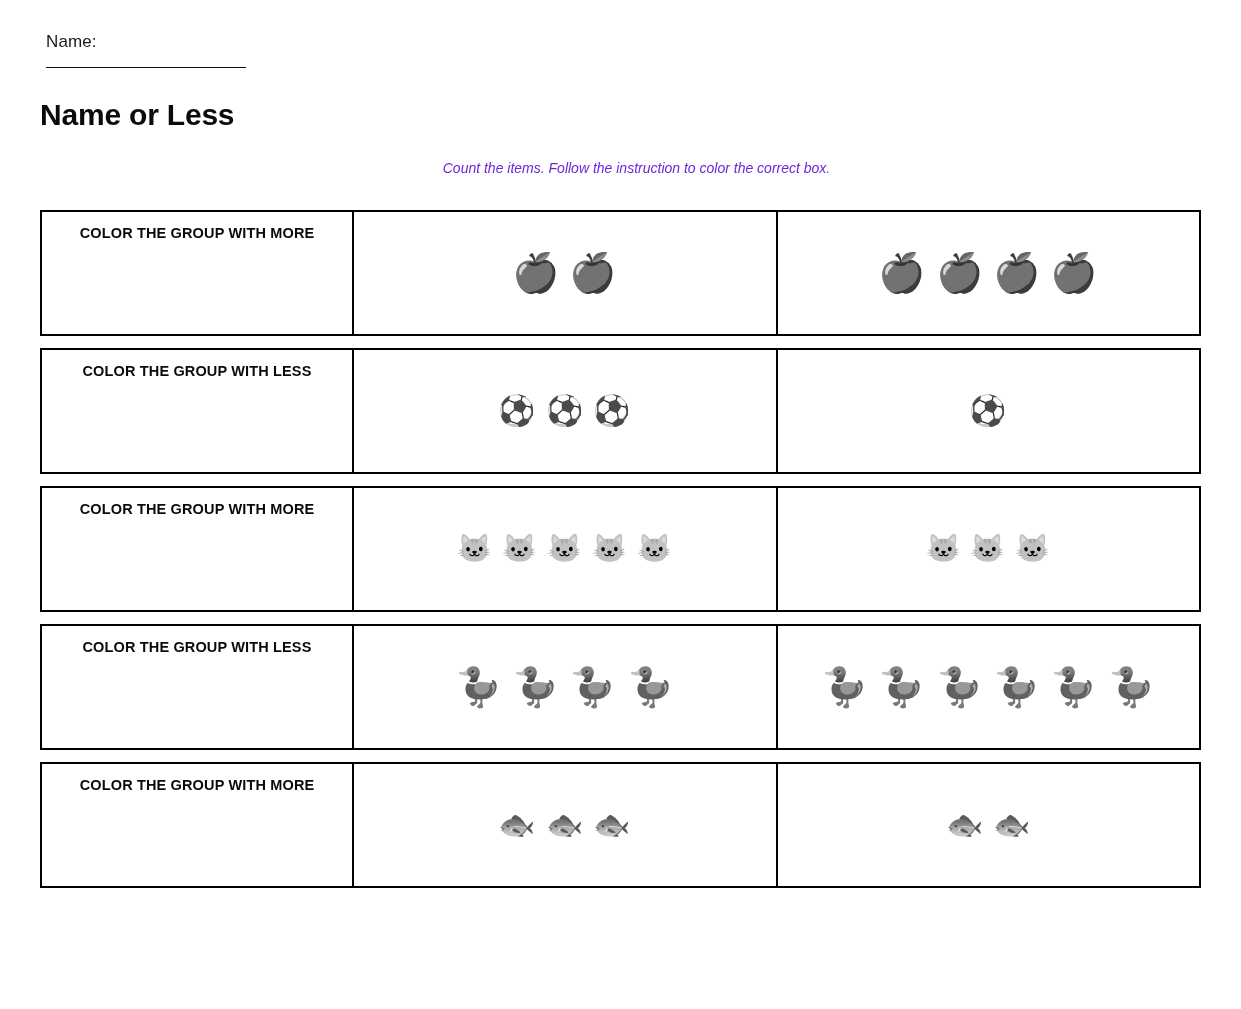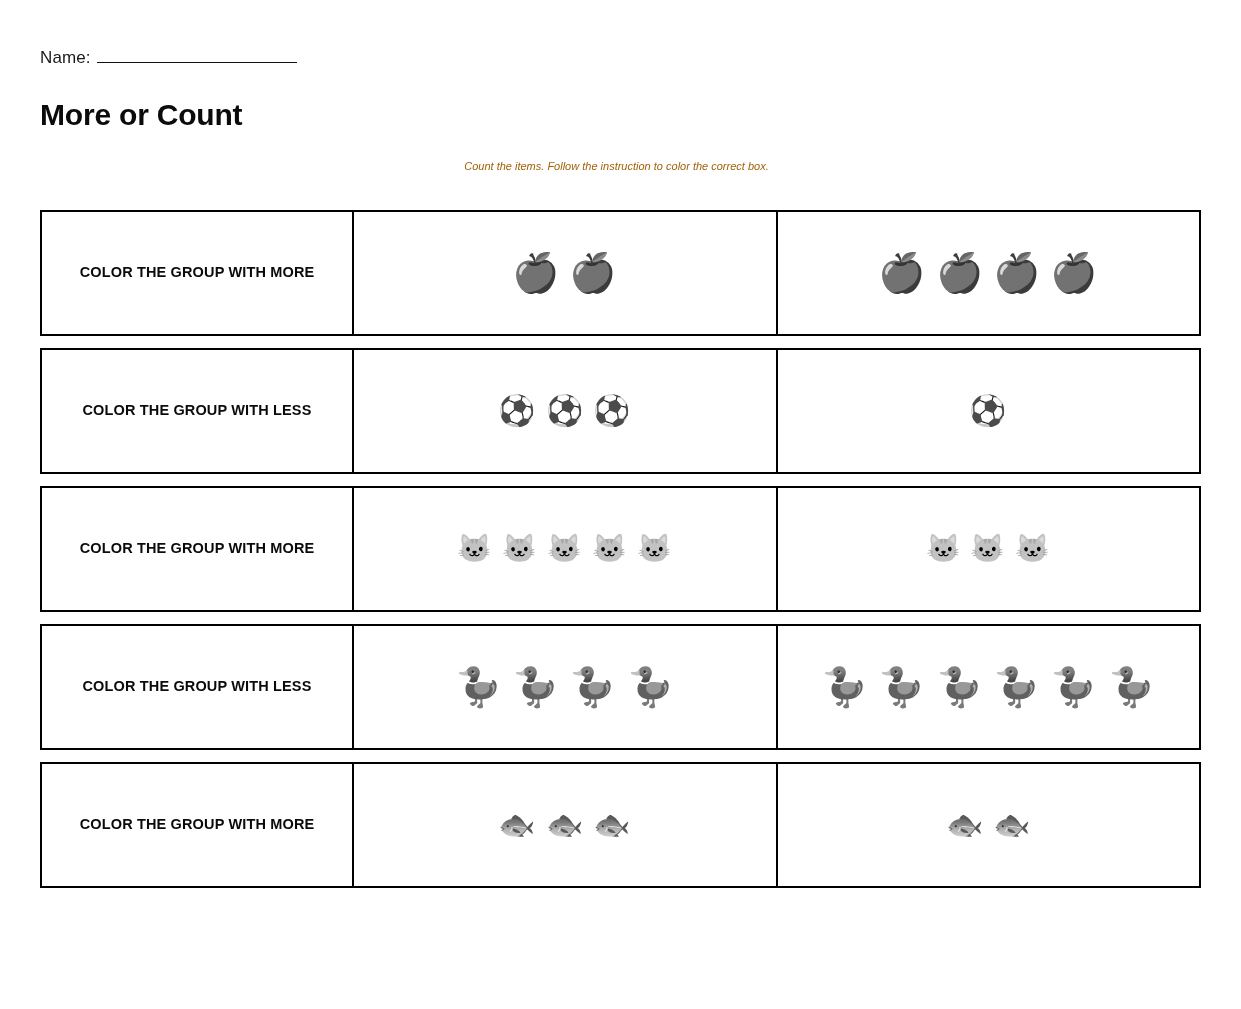--- a/index.html
+++ b/index.html
@@ -24,20 +24,21 @@
     right: 40px;
     height: 28px;
     display: flex;
     justify-content: space-between;
     align-items: flex-end;
   }
   .field {
     display: flex;
     align-items: baseline;
     white-space: nowrap;
+    flex-direction: column;
   }
   .field-label {
     font-size: 17px;
     color: #1a1a1a;
     letter-spacing: 0.1px;
   }
   .field-rule {
     display: inline-block;
     border-bottom: 1.6px solid #111111;
     margin-left: 6px;
@@ -52,26 +53,26 @@
     left: 40px;
     font-size: 30px;
     font-weight: bold;
     letter-spacing: -0.2px;
     color: #0b0b0b;
   }
 
   .subtitle {
     position: absolute;
     top: 160px;
-    left: 28px;
+    left: 48px;
     width: 1161px;
     text-align: center;
-    font-size: 11px;
+    font-size: 14px;
     font-style: italic;
-    color: #a16207;
+    color: #6d28d9;
     padding-left: 16px;
     box-sizing: border-box;
   }
 
   
   .sheet {
     position: absolute;
     top: 210px;
     left: 40px;
     width: 1161px;
@@ -84,21 +85,20 @@
     background: #ffffff;
   }
   .wrow:last-child { margin-bottom: 0; }
 
   .cell-instruction {
     width: 312px;
     flex: 0 0 312px;
     box-sizing: border-box;
     border-right: 2px solid #000000;
     display: flex;
-    align-items: center;
     justify-content: center;
     padding: 10px 26px;
   }
   .instruction-text {
     font-size: 14.5px;
     font-weight: bold;
     text-align: center;
     line-height: 1.62;
     letter-spacing: 0.15px;
     color: #0b0b0b;
@@ -139,21 +139,21 @@
 </head>
 <body>
 
 <div class="header-row">
   <div class="field">
     <span class="field-label">Name:</span>
     <span class="field-rule name"></span>
   </div>
 </div>
 
-<div class="title">More or Count</div>
+<div class="title">Name or Less</div>
 <div class="subtitle">Count the items. Follow the instruction to color the correct box.</div>
 
 <div class="sheet">
     <div class="wrow">
       <div class="cell-instruction">
         <div class="instruction-text">COLOR THE GROUP WITH MORE</div>
       </div>
       <div class="cell-group divider">
         <div class="items" data-size="normal">
           <span class="item">🍎</span>

